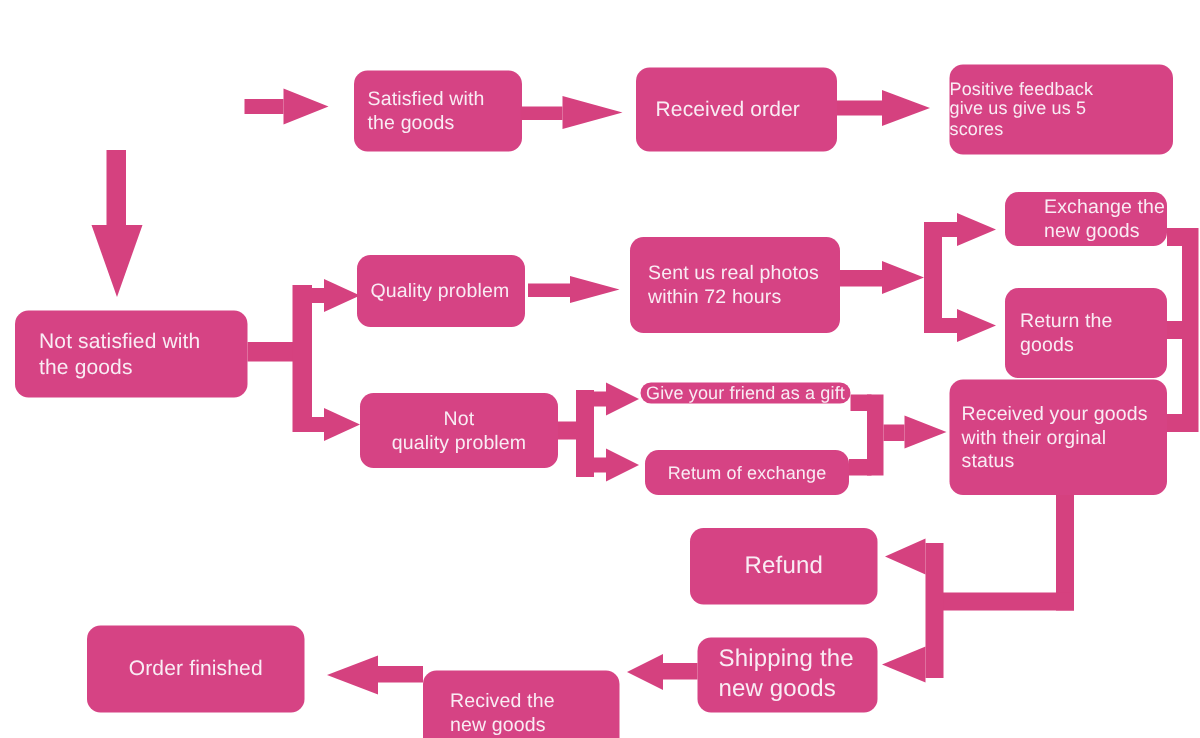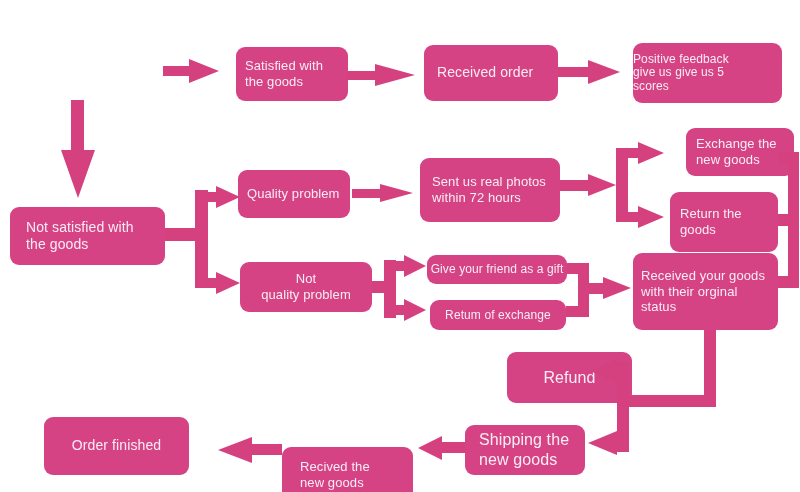--- a/index.html
+++ b/index.html
@@ -26,30 +26,30 @@
   .tr-d{border-top-color:var(--arrow);}
 
   
   .n-received{left:10px;top:41px;width:153px;height:59px;font-size:14px;padding-left:6px;}
   .n-satisfied{left:236px;top:47px;width:112px;height:54px;font-size:13px;padding-left:9px;}
   .n-complete{left:424px;top:45px;width:134px;height:56px;font-size:14px;padding-left:13px;}
   .n-positive{left:633px;top:43px;width:149px;height:60px;font-size:12px;padding-left:0;line-height:1.13;}
   .n-notsat{left:10px;top:207px;width:155px;height:58px;font-size:14px;padding-left:16px;}
   .n-quality{left:238px;top:170px;width:112px;height:48px;font-size:13px;padding-left:9px;}
   .n-sent{left:420px;top:158px;width:140px;height:64px;font-size:13px;padding-left:12px;}
-  .n-exchange{left:686px;top:128px;width:108px;height:48px;font-size:13px;padding-left:10px;}
+  .n-exchange{left:670px;top:128px;width:108px;height:36px;font-size:13px;padding-left:26px;}
   .n-returng{left:670px;top:192px;width:108px;height:60px;font-size:13px;padding-left:10px;}
   .n-notq{left:240px;top:262px;width:132px;height:50px;font-size:13px;}
-  .n-gift{left:427px;top:255px;width:140px;height:29px;font-size:12px;}
+  .n-gift{left:427px;top:255px;width:140px;height:14px;font-size:12px;}
   .n-retex{left:430px;top:300px;width:136px;height:30px;font-size:12px;}
   .n-recstatus{left:633px;top:253px;width:145px;height:77px;font-size:13px;padding-left:8px;}
-  .n-refund{left:460px;top:352px;width:125px;height:51px;font-size:16px;margin-left:47px;}
+  .n-refund{left:460px;top:352px;width:125px;height:51px;font-size:16px;}
   .n-shipping{left:465px;top:425px;width:120px;height:50px;font-size:16px;padding-left:14px;}
   .n-recived{left:282px;top:423px;width:131px;height:55px;font-size:13px;padding-left:18px;margin-top:24px;}
-  .n-orderfin{left:44px;top:417px;width:145px;height:58px;font-size:14px;}
+  .n-orderfin{left:58px;top:417px;width:145px;height:58px;font-size:14px;}
 </style>
 </head>
 <body>
 
 <div id="canvas">
 
   <div class="node n-satisfied">Satisfied with
 the goods</div>
   <div class="node n-complete">Received order</div>
   <div class="node n-positive">Positive feedback

